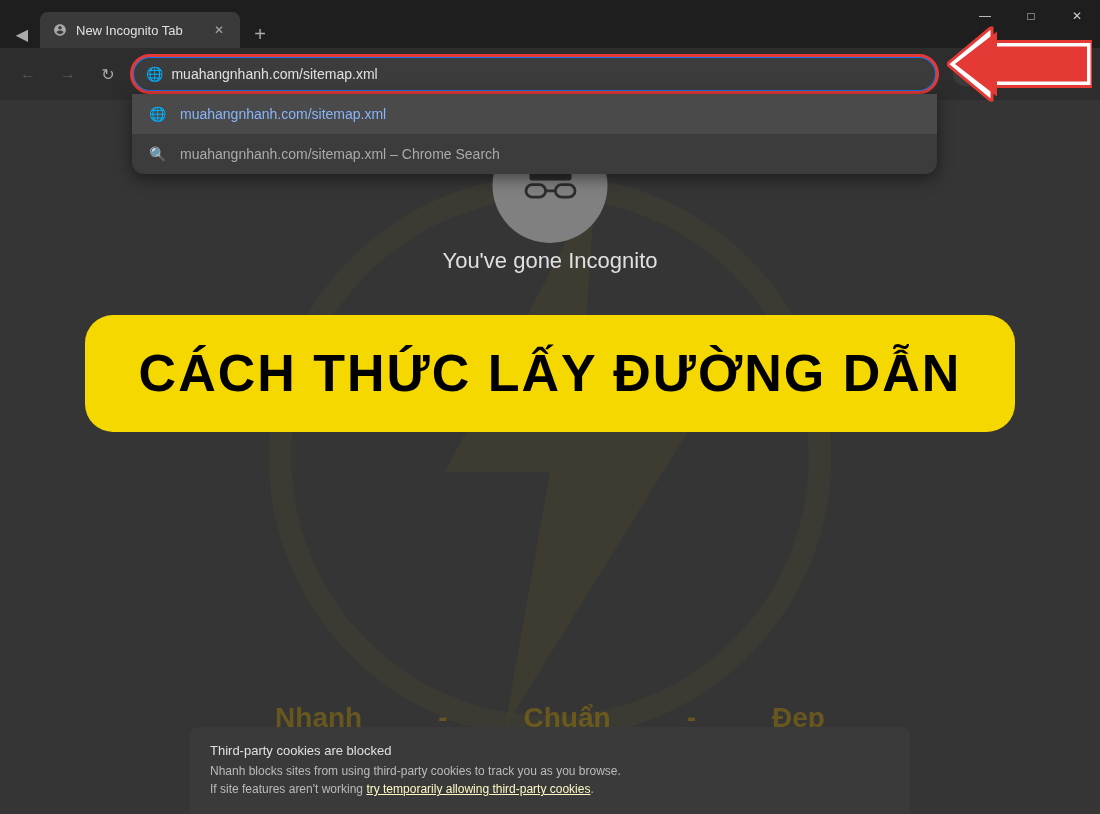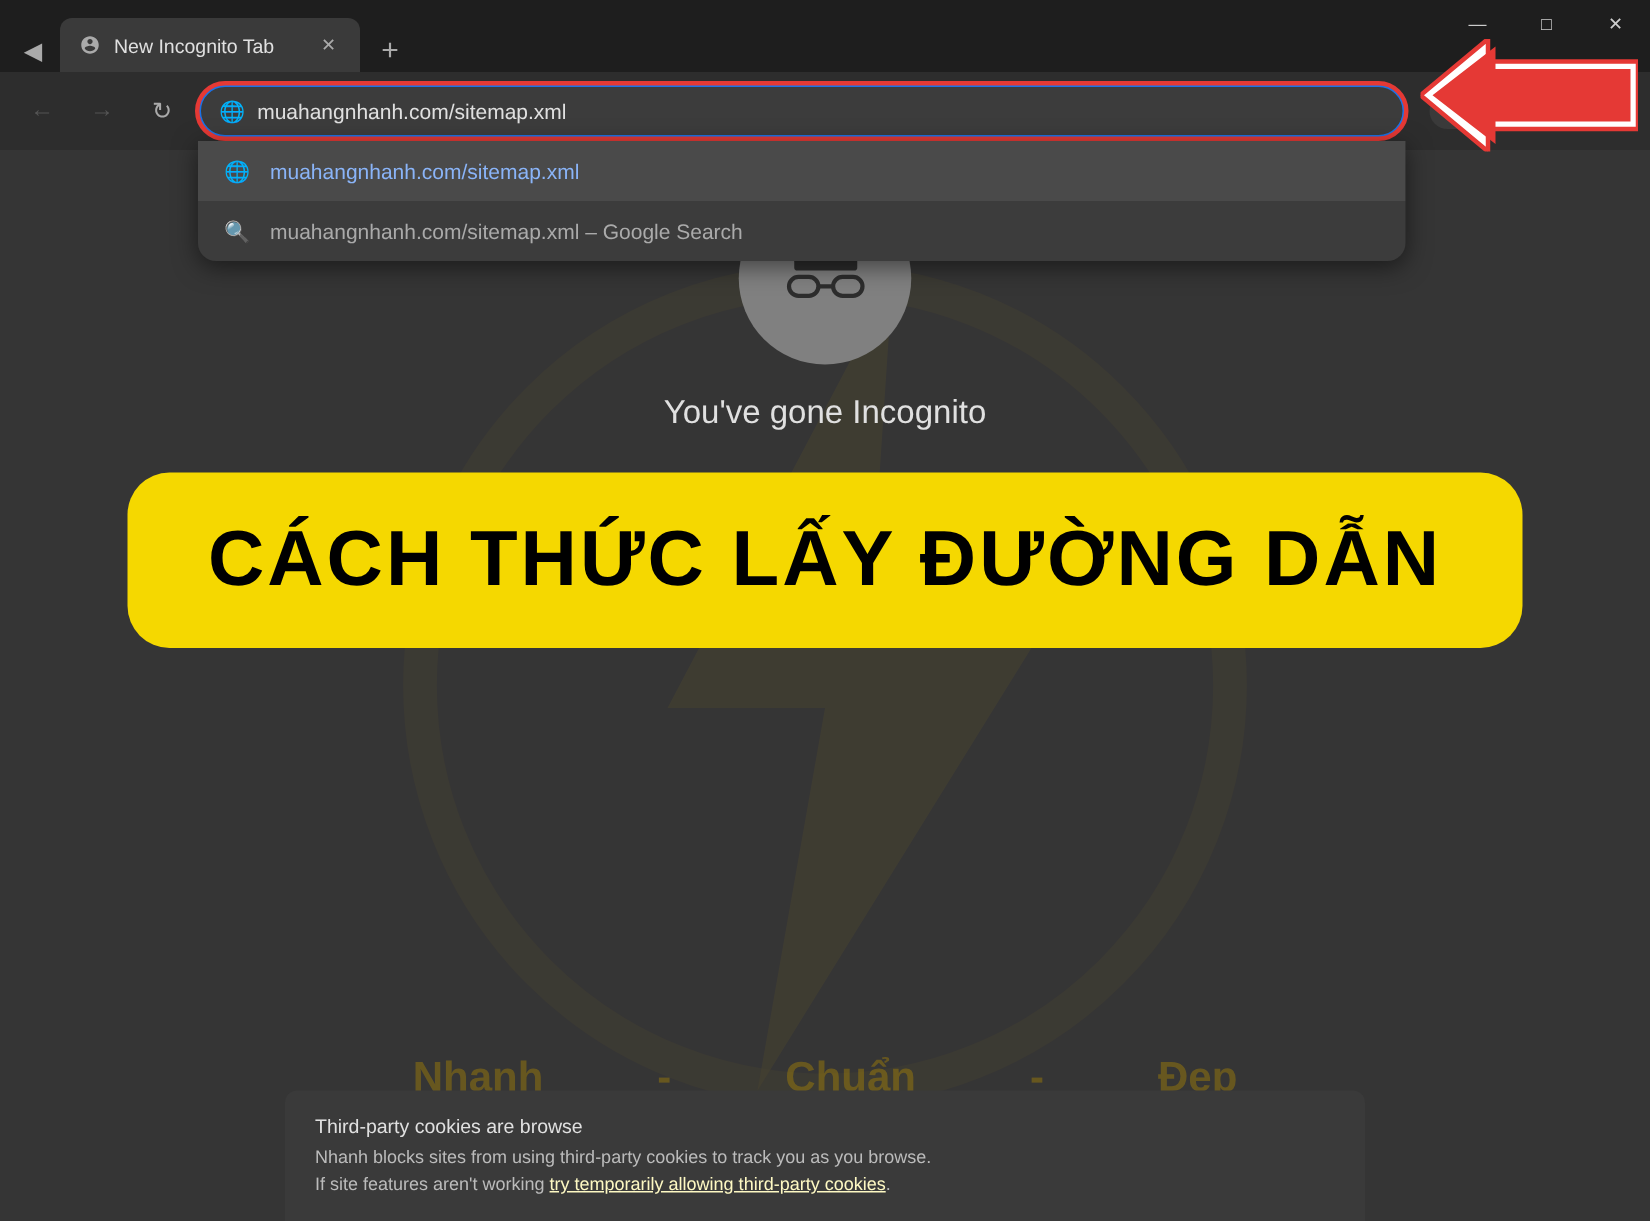--- a/index.html
+++ b/index.html
@@ -381,21 +381,21 @@
       <div class="address-bar-highlight"></div>
 
       <div class="suggestions-dropdown">
         <div class="suggestion-item active">
           <span class="suggestion-icon">🌐</span>
           <span class="suggestion-text">muahangnhanh.com/sitemap.xml</span>
         </div>
         <div class="suggestion-item">
           <span class="suggestion-icon">🔍</span>
           <span class="suggestion-text-gray">
-            <span>muahangnhanh.com/sitemap.xml</span><span> – Google Search</span>
+            <span>muahangnhanh.com/sitemap.xml</span><span> – Chrome Search</span>
           </span>
         </div>
       </div>
 
       <div style="position:absolute; right:-155px; top:50%; transform:translateY(-60%); pointer-events:none; z-index:200;">
         <svg width="145" height="75" viewBox="0 0 145 75">
 
           <polygon points="145,15 145,60 45,60 45,75 0,37.5 45,0 45,15" fill="white" stroke="#e53935" stroke-width="3"></polygon>
           <polygon points="140,20 140,55 50,55 50,70 8,37.5 50,5 50,20" fill="#e53935"></polygon>
         </svg>
@@ -435,37 +435,37 @@
         <rect x="15" y="48" width="28" height="18" rx="9" fill="none" stroke="#2d2d2d" stroke-width="4"></rect>
         <rect x="57" y="48" width="28" height="18" rx="9" fill="none" stroke="#2d2d2d" stroke-width="4"></rect>
         <line x1="43" y1="57" x2="57" y2="57" stroke="#2d2d2d" stroke-width="4"></line>
 
         <circle cx="29" cy="57" r="6" fill="#808080"></circle>
         <circle cx="71" cy="57" r="6" fill="#808080"></circle>
       </svg>
     </div>
   </div>
 
-  <div style="position:absolute; top:162px; left:50%; transform:translateX(-50%); z-index:10; white-space:nowrap;text-align:center;">
+  <div style="position:absolute; top:148px; left:50%; transform:translateX(-50%); z-index:10; white-space:nowrap;text-align:center;">
     <span style="color:#e0e0e0; font-size:22px;">You've gone Incognito</span>
   </div>
 
   <div class="yellow-banner">
     <div class="banner-line1">CÁCH THỨC LẤY ĐƯỜNG DẪN</div>
   </div>
 
   <div class="bottom-watermark">
     <span class="watermark-text">Nhanh</span>
     <span class="watermark-text">-</span>
     <span class="watermark-text">Chuẩn</span>
     <span class="watermark-text">-</span>
     <span class="watermark-text">Đẹp</span>
   </div>
 
   <div class="cookie-notice">
-    <div class="cookie-title">Third-party cookies are browse</div>
+    <div class="cookie-title">Third-party cookies are blocked</div>
     <div class="cookie-text">
       <span>Nhanh blocks sites from using third-party cookies to track you as you browse.</span><br>
       <span>If site features aren't working </span><a class="cookie-link">try temporarily allowing third-party cookies</a><span>.</span>
     </div>
   </div>
 
 </div>
 
 </body></html>

